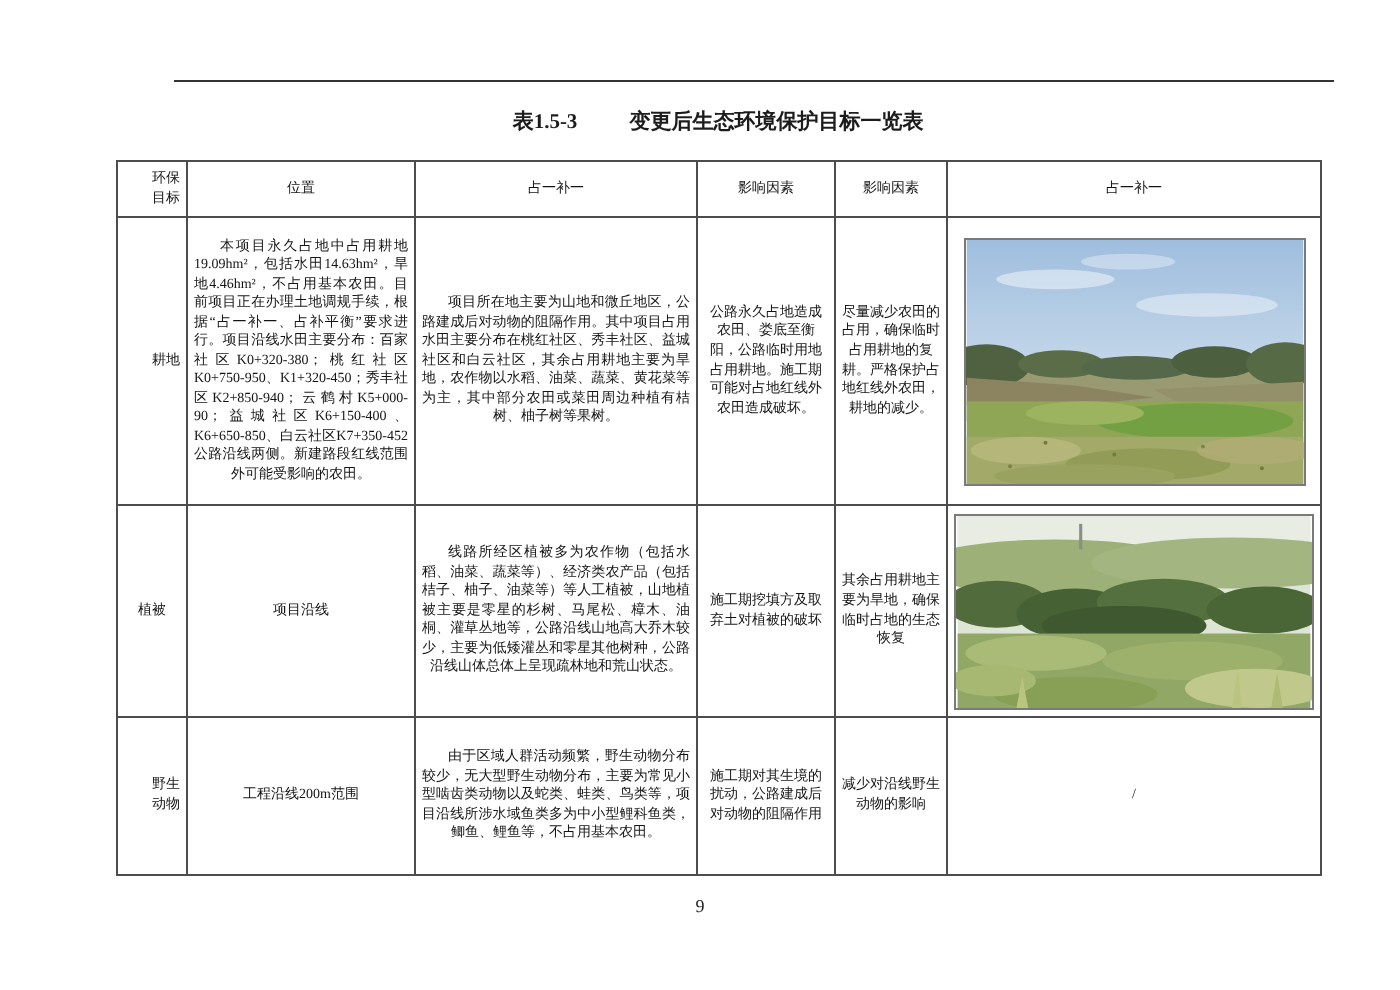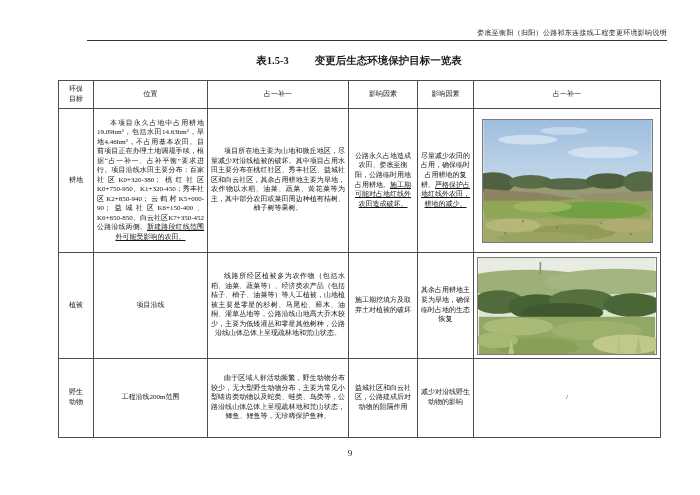--- a/index.html
+++ b/index.html
@@ -38,38 +38,37 @@
     padding: 1px 3px;
     color: #141414;
   }
   col.c1{width:35px} col.c2{width:114px} col.c3{width:141px}
   col.c4{width:69px} col.c5{width:56px} col.c6{width:187px}
   tr.hdr { height: 28px; }
   tr.r1 { height: 144px; }
   tr.r2 { height: 106px; }
   tr.r3 { height: 79px; }
   .center { text-align: center; }
-  .pre { white-space: pre-line; }
+  .pre { white-space: pre-line; text-align: right; }
   td.location-long { text-align: justify; text-align-last: center; text-indent: 13px; }
   td.overview { text-align: justify; text-align-last: center; text-indent: 13px; }
-  .added { text-decoration: underline; text-underline-offset: 1px; }
+  .added { text-underline-offset: 1px; }
   td.photo-cell { text-align: center; padding: 1px 0; }
   td.photo-top { vertical-align: top; }
   .photo { border: 1px solid #7a7a7a; display: inline-block; vertical-align: top; }
   .page-number {
     position: absolute; top: 448px; left: 0; right: 0;
     text-align: center; font-size: 9px;
   }
 </style>
 </head>
 <body>
 
 <div class="page">
 
-  <div class="doc-header">娄底至衡阳（归阳）公路祁东连接线工程变更环境影响说明</div>
   <div class="header-rule"></div>
 
   <div class="caption">
     <span class="cap-label">表1.5-3</span><span>变更后生态环境保护目标一览表</span>
   </div>
 
   <table class="env">
     <colgroup>
       <col class="c1">
         <col class="c2">
@@ -88,21 +87,21 @@
       <th class="center">影响因素</th>
       <th class="center">占一补一</th>
     </tr>
 
     <tr class="r1">
       <td class="center pre">耕地</td>
       <td class="location-long">
         <span>本项目永久占地中占用耕地19.09hm²，包括水田14.63hm²，旱地4.46hm²，不占用基本农田。目前项目正在办理土地调规手续，根据“占一补一、占补平衡”要求进行。项目沿线水田主要分布：百家社区K0+320-380；桃红社区K0+750-950、K1+320-450；秀丰社区K2+850-940；云鹤村K5+000-90；益城社区K6+150-400、K6+650-850、白云社区K7+350-452公路沿线两侧。</span><span class="added">新建路段红线范围外可能受影响的农田。</span>
       </td>
       <td class="overview">
-        <span>项目所在地主要为山地和微丘地区，尽量减少对沿线植被的破坏。其中项目占用水田主要分布在桃红社区、秀丰社区、益城社区和白云社区，其余占用耕地主要为旱地，农作物以水稻、油菜、蔬菜、黄花菜等为主，其中部分农田或菜田周边种植有桔树、柚子树等果树。</span>
+        <span>项目所在地主要为山地和微丘地区，公路建成后对动物的阻隔作用。其中项目占用水田主要分布在桃红社区、秀丰社区、益城社区和白云社区，其余占用耕地主要为旱地，农作物以水稻、油菜、蔬菜、黄花菜等为主，其中部分农田或菜田周边种植有桔树、柚子树等果树。</span>
       </td>
       <td class="center">
         <span>公路永久占地造成农田、娄底至衡阳，公路临时用地占用耕地。</span><span class="added">施工期可能对占地红线外农田造成破坏。</span>
       </td>
       <td class="center">
         <span>尽量减少农田的占用，确保临时占用耕地的复耕。</span><span class="added">严格保护占地红线外农田，耕地的减少。</span>
       </td>
       <td class="photo-cell photo-top">
         <svg class="photo" width="171" height="124" viewBox="0 0 171 124" aria-hidden="true">
           <defs>
@@ -171,23 +170,23 @@
           <path d="M30,98 L33,82 L36,98 Z" fill="#b9c47e"></path>
         </svg>
       </td>
     </tr>
 
     <tr class="r3">
       <td class="center pre">野生
 动物</td>
       <td class="center">工程沿线200m范围</td>
       <td class="overview">
-        <span>由于区域人群活动频繁，野生动物分布较少，无大型野生动物分布，主要为常见小型啮齿类动物以及蛇类、蛙类、鸟类等，公路沿线山体总体上呈现疏林地和荒山状态，鲫鱼、鲤鱼等，无珍稀保护鱼种。</span>
+        <span>由于区域人群活动频繁，野生动物分布较少，无大型野生动物分布，主要为常见小型啮齿类动物以及蛇类、蛙类、鸟类等，项目沿线所涉水域鱼类多为中小型鲤科鱼类，鲫鱼、鲤鱼等，不占用基本农田。</span>
       </td>
-      <td class="center">益城社区和白云社区，公路建成后对动物的阻隔作用</td>
+      <td class="center">施工期对其生境的扰动，公路建成后对动物的阻隔作用</td>
       <td class="center">减少对沿线野生动物的影响</td>
       <td class="center">/</td>
     </tr>
   </tbody>
     </table>
 
   <div class="page-number">9</div>
 </div>
 
 </body></html>

